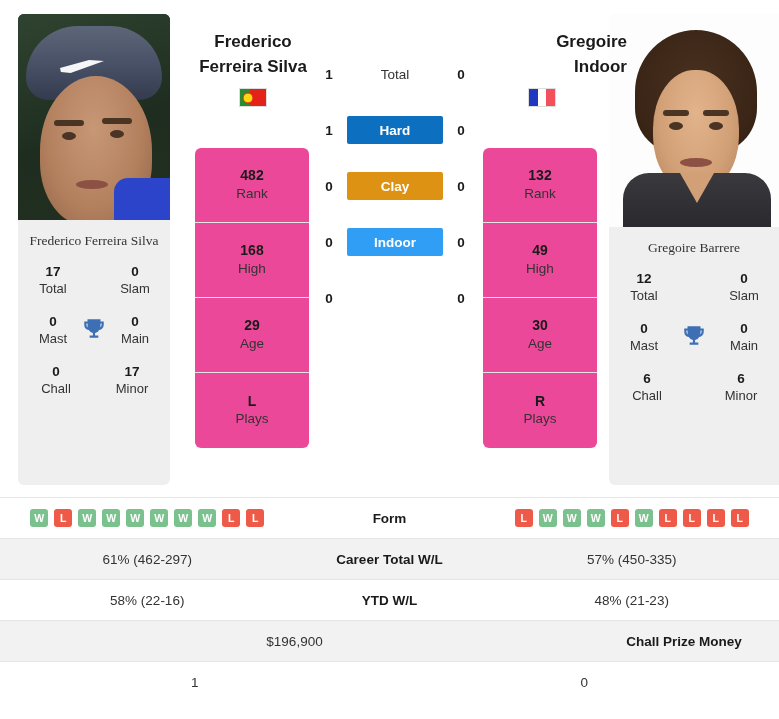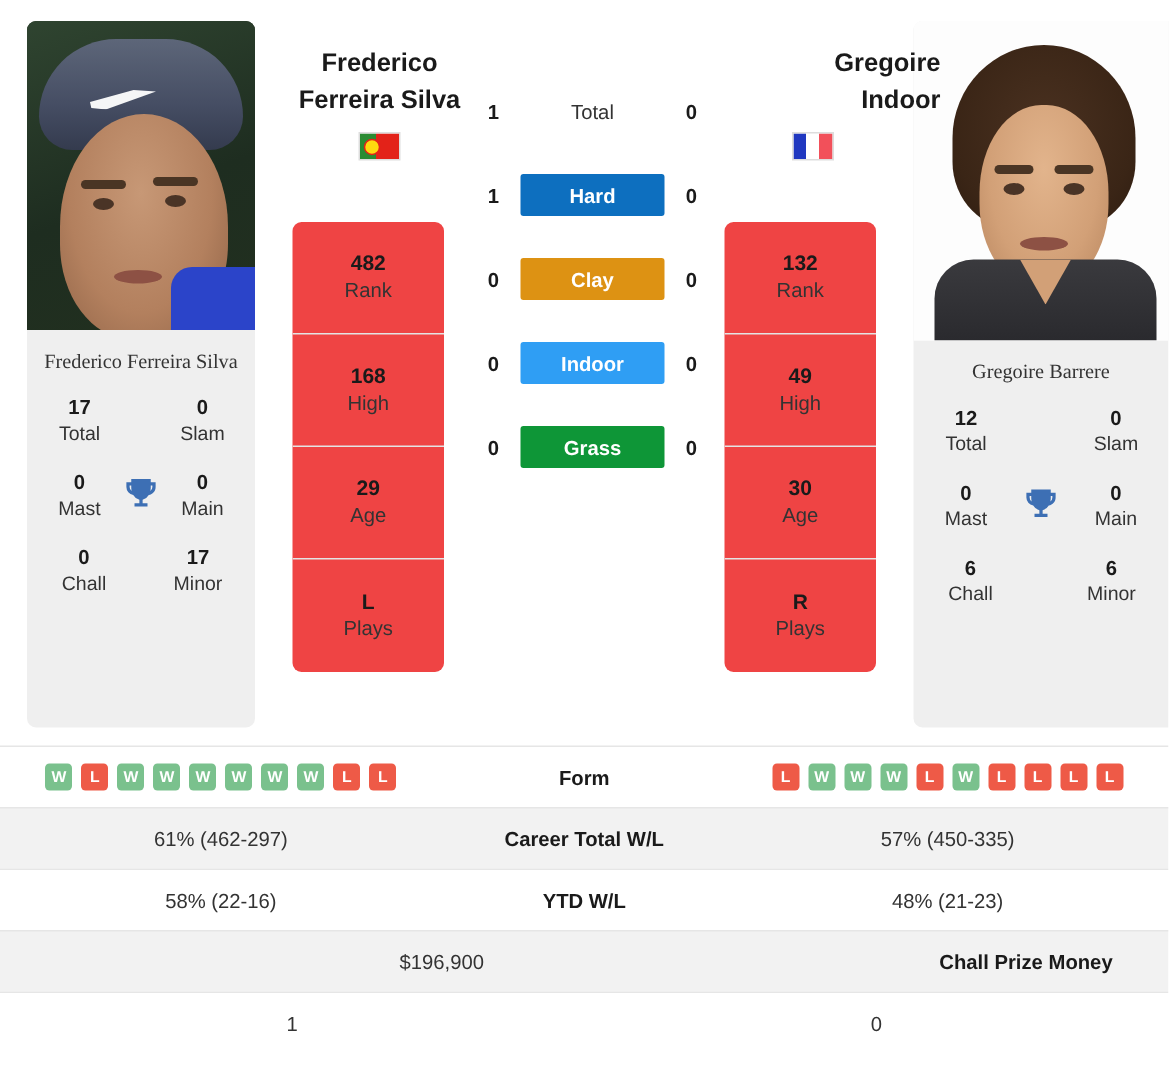--- a/index.html
+++ b/index.html
@@ -93,22 +93,22 @@
     border-radius: 50%;
     background: #ffd90f;
     border: 1.5px solid #e32219;
   }
   .flag-fr { background: linear-gradient(to right, #2038c0 0 33.3%, #ffffff 33.3% 66.6%, #f2505a 66.6% 100%); }
 
   
   .stat-col {
     position: absolute;
     top: 148px;
-    width: 101px;
-    background: #ef4444;
+    width: 114px;
+    background: #ec4899;
     border-radius: 6px;
     overflow: hidden;
     text-align: right;
   }
   .stat-col.left  { left: 195px; }
   .stat-col.right { left: 483px; }
   .stat-cell {
     height: 75px;
     display: flex;
     flex-direction: column;
@@ -421,21 +421,20 @@
           <div class="h2h-bar" style="background: rgb(221, 146, 19);">Clay</div>
           <div class="h2h-val">0</div>
         </div>
         <div class="h2h-row">
           <div class="h2h-val">0</div>
           <div class="h2h-bar" style="background: rgb(47, 158, 244);">Indoor</div>
           <div class="h2h-val">0</div>
         </div>
         <div class="h2h-row">
           <div class="h2h-val">0</div>
-          <div class="h2h-bar" style="background: rgb(14, 150, 55);">Grass</div>
           <div class="h2h-val">0</div>
         </div>
       </div>
   </div>
 
   <div class="table" id="stats-table">
       <div class="trow">
         <div class="tcol-side">
           <div class="form-strip">
             <div class="badge" style="background: rgb(122, 193, 141);">W</div>

